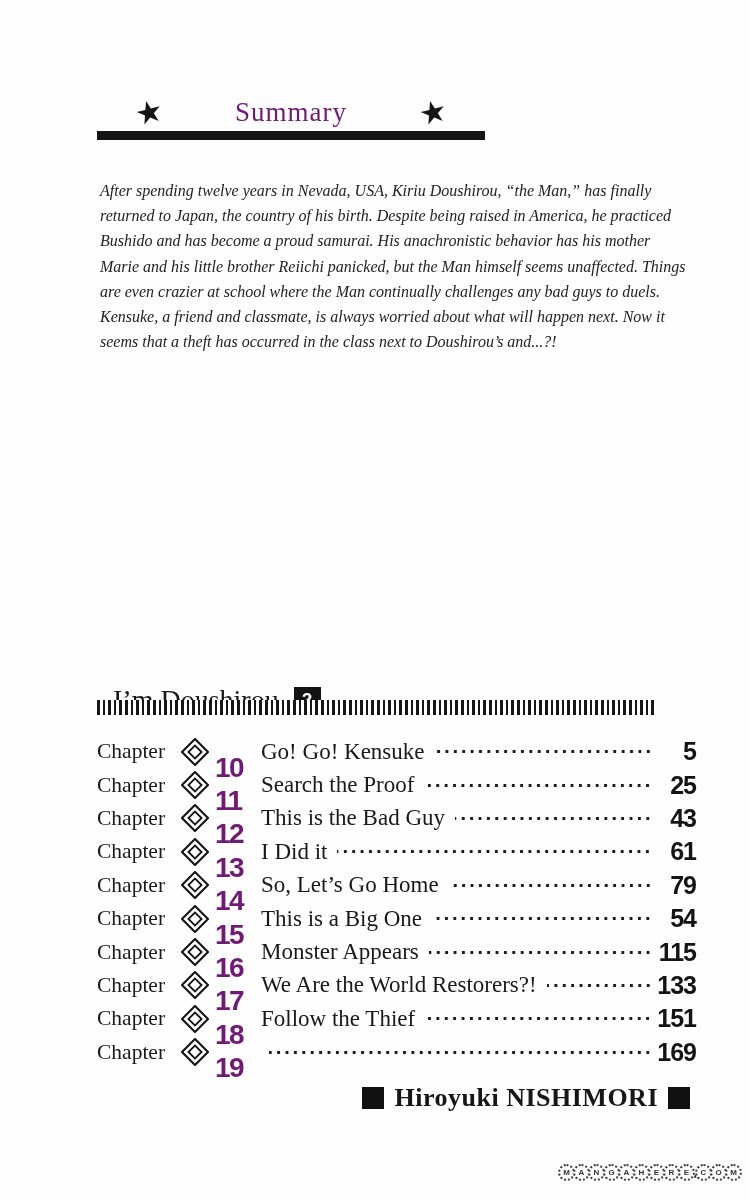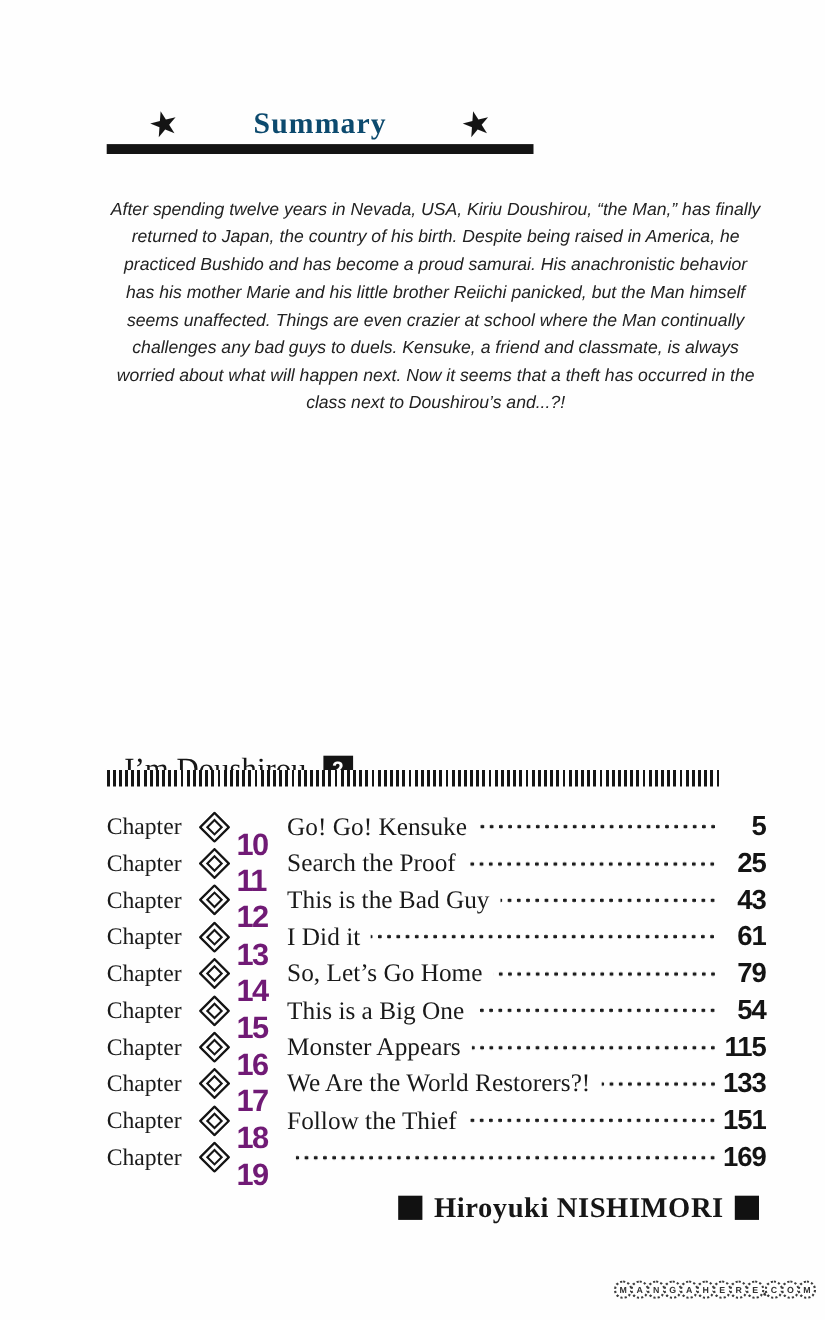--- a/index.html
+++ b/index.html
@@ -17,33 +17,33 @@
   .summary-header {
     position: absolute; left: 97px; top: 92px; width: 388px; height: 40px;
     display: flex; align-items: center; justify-content: space-between;
     padding: 0 38px; box-sizing: border-box;
   }
   .star {
     font-size: 31px; line-height: 1; color: #141414;
     display: inline-block; transform: rotate(-14deg);
   }
   .summary-title {
-    margin: 12px; font-size: 27px; font-weight: 700; letter-spacing: 1px;
-    font-family: "Liberation Serif", serif; color: #0c4a6e;
+    margin: 12px; font-size: 27px; font-weight: 400; letter-spacing: 1px;
+    font-family: "Liberation Serif", serif; color: #701a75;
   }
   .header-rule {
     position: absolute; left: 97px; top: 131px; width: 388px; height: 9px;
     background: #141414;
   }
 
   
   .summary-text {
     position: absolute; left: 100px; top: 178px; width: 592px; margin: 0;
-    font-family: Liberation Sans, sans-serif; font-style: italic;
-    font-size: 16px; line-height: 25.2px; color: #222; text-align: center;
+    font-family: Liberation Serif, serif; font-style: italic;
+    font-size: 16px; line-height: 25.2px; color: #222;
   }
 
   
   .series-title-row {
     position: absolute; left: 113px; top: 656px;
     display: flex; align-items: center; margin-top: 28px;
   }
   .series-title { font-size: 28px; color: #161616; }
   .volume-badge {
     margin-left: 15px; width: 27px; height: 27px; background: #141414;

